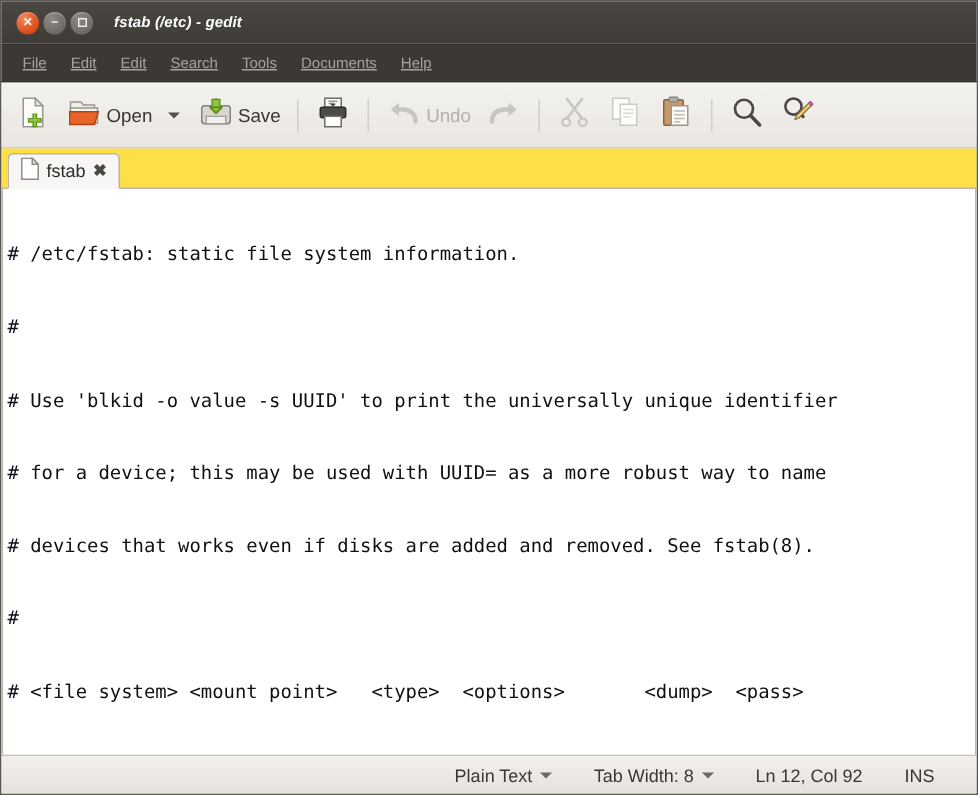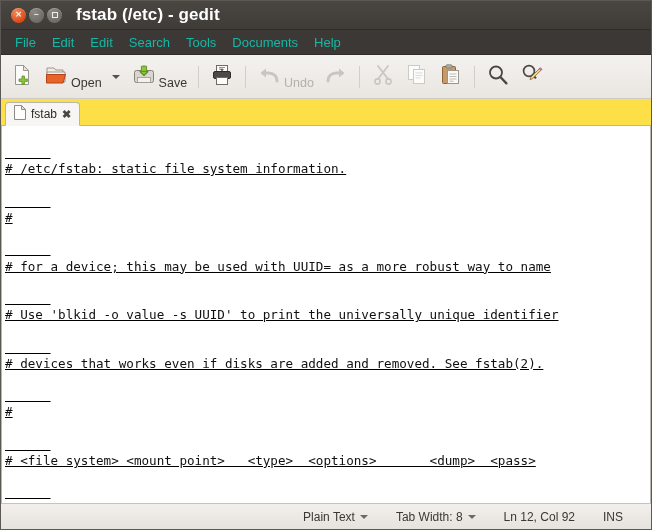--- a/index.html
+++ b/index.html
@@ -41,51 +41,53 @@
   .wbtn.min, .wbtn.max { background: radial-gradient(circle at 35% 30%, #8d8983, #6e6a65 70%); }
   .wbtn i { font-style: normal; font-size: 8px; font-weight: bold; }
   .wbtn.max i {
     display:block; width: 6px; height: 6px;
     border: 1.4px solid #efeceа; border: 1.4px solid #efece9;
     box-sizing: border-box;
   }
   .wtitle {
     margin-left: 14px;
     color: #ffffff;
-    font-size: 17px;
+    font-size: 10px;
     font-weight: bold;
     letter-spacing: 0.1px;
+    font-style: italic;
   }
 
   
   .menubar {
     height: 24px; flex: none;
     background: #3c3835;
     display: flex; align-items: center;
     padding-left: 6px;
     border-bottom: 1px solid #2f2c29;
   }
   .menuitem {
-    color: #14b8a6;
-    font-size: 13px;
+    color: #a3a3a3;
+    font-size: 10px;
     padding: 2px 8px;
     cursor: default;
+    text-decoration: underline;
   }
 
   
   .toolbar {
     height: 43px; flex: none;
     background: linear-gradient(to bottom, #f4f2ef 0%, #e9e6e1 100%);
     border-bottom: 1px solid #cfcbc5;
     display: flex; align-items: center;
     padding: 0 5px;
     gap: 2px;
   }
   .tbtn {
-    display: flex; align-items: flex-end; gap: 3px;
+    display: flex; align-items: center; gap: 3px;
     padding: 3px 4px;
     border-radius: 3px;
     cursor: default;
     color: #3a3631;
     font-size: 12.5px;
   }
   .tbtn.disabled { color: #b4b0ab; }
   .tsep {
     width: 1px; height: 22px;
     background: #d2cec8;
@@ -125,21 +127,20 @@
   }
 
   
   .editor-wrap {
     flex: 1 1 auto;
     background: #ffffff;
     border: 1px solid #b9b5ae;
     border-top: none; border-bottom: none;
     overflow: hidden;
     position: relative;
-    text-decoration: underline;
   }
   .editor {
     font-family: "DejaVu Sans Mono", "Liberation Mono", monospace;
     font-size: 12.6px;
     line-height: 16.2px;
     color: #101010;
     padding: 3px 0 0 3px;
     white-space: pre;
     tab-size: 8;
   }
@@ -336,23 +337,23 @@
       </span>
       <span>fstab</span>
       <span class="tab-close">✖</span>
     </div>
   </div>
 
   <div class="editor-wrap">
     <div class="editor">
       <div class="line"># /etc/fstab: static file system information.</div>
       <div class="line">#</div>
+      <div class="line"># Use 'blkid -o value -s UUID' to print the universally unique identifier</div>
       <div class="line"># for a device; this may be used with UUID= as a more robust way to name</div>
-      <div class="line"># Use 'blkid -o value -s UUID' to print the universally unique identifier</div>
-      <div class="line"># devices that works even if disks are added and removed. See fstab(2).</div>
+      <div class="line"># devices that works even if disks are added and removed. See fstab(8).</div>
       <div class="line">#</div>
       <div class="line"># &lt;file system&gt; &lt;mount point&gt;   &lt;type&gt;  &lt;options&gt;       &lt;dump&gt;  &lt;pass&gt;</div>
       <div class="line">proc            /proc           proc    nodev,noexec,nosuid 0       0</div>
       
       
       
       
       
       
     </div>

